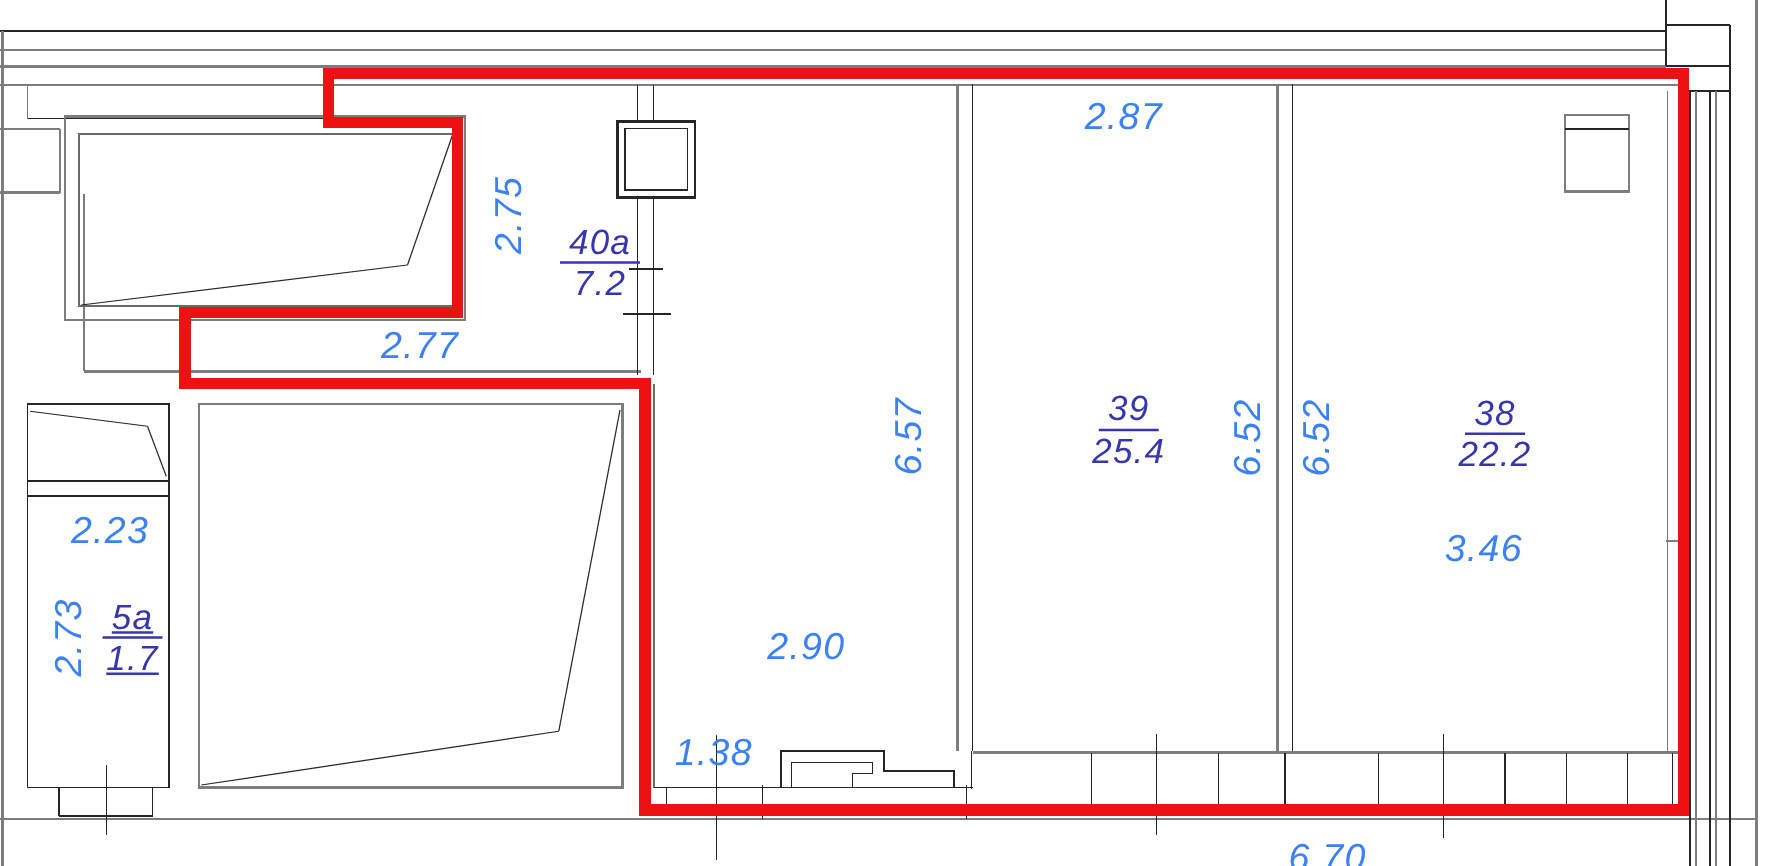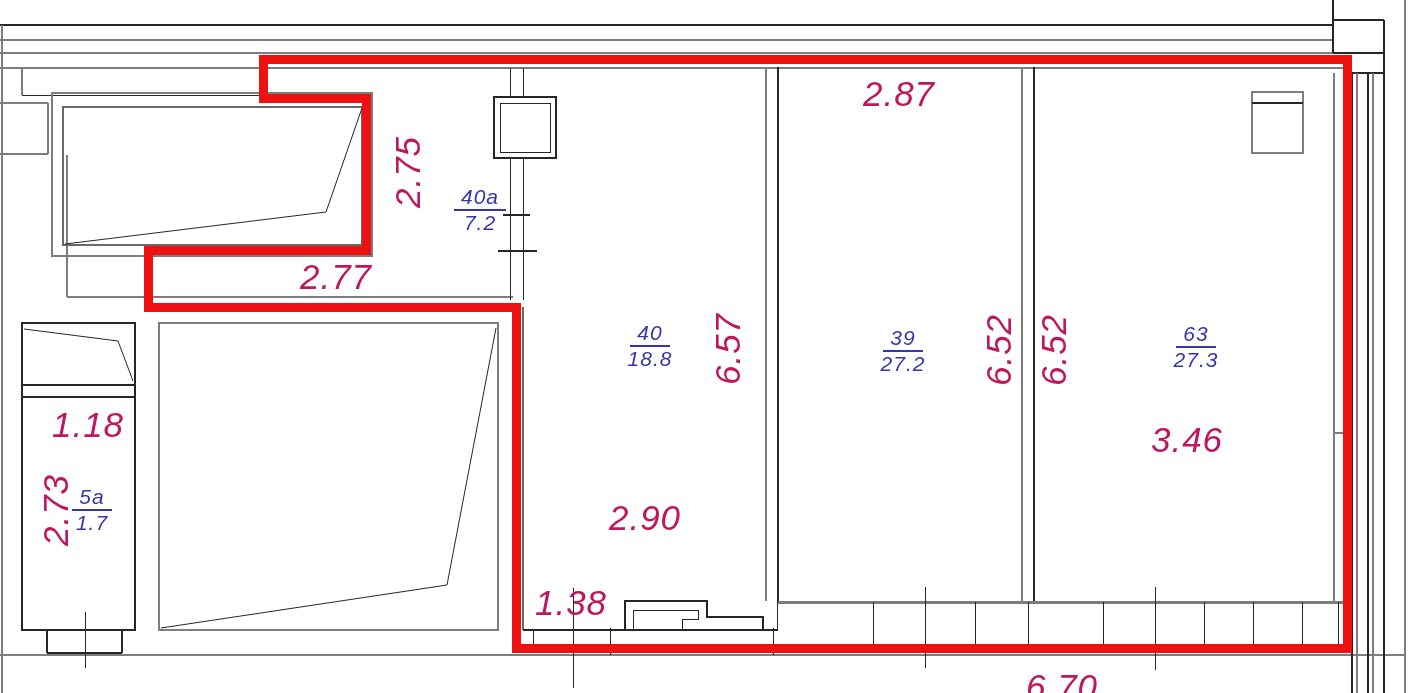--- a/index.html
+++ b/index.html
@@ -8,33 +8,33 @@
     width:1425px;height:693px;
     background:#ffffff;
     overflow:hidden;
     font-family:"Liberation Sans", sans-serif;
   }
   #linework{position:absolute;left:0;top:0;}
   .lbl{
     position:absolute;
     display:flex;align-items:center;justify-content:center;
     font-style:italic;
-    color:#be185d;
-    font-size:35px;
+    color:#3b82f6;
+    font-size:30px;
     letter-spacing:1px;
     white-space:nowrap;
     pointer-events:none;
   }
   .lbl.rot span{transform:rotate(-90deg);display:block;white-space:nowrap;}
   .room-label{
     position:absolute;
     display:flex;flex-direction:column;align-items:center;justify-content:center;
     font-style:italic;
     color:#3636ae;
-    font-size:21px;
+    font-size:28px;
     letter-spacing:1px;
     line-height:1.05;
     pointer-events:none;
   }
   .room-label .num{border-bottom:2px solid #3636ae;padding:0 7px 1px 7px;}
   .room-label .area{padding-top:1px;}
 </style>
 </head>
 <body>
 
@@ -181,33 +181,29 @@
       </g>
     </g>
 
     <path d="M263,59 H1347 V648 H516 V307 H148 V250 H366 V98 H263 Z" fill="none" stroke="#ee1111" stroke-width="9" stroke-linejoin="miter" shape-rendering="crispEdges"></path>
   </svg>
 
   <div class="room-label" style="left:440px;top:180px;width:80px;height:60px;">
     <span class="num">40a</span>
     <span class="area">7.2</span>
   </div>
-  <div class="room-label" style="left:610px;top:314px;width:80px;height:64px;">
-    <span class="num">40</span>
-    <span class="area">18.8</span>
-  </div>
   <div class="room-label" style="left:863px;top:311px;width:80px;height:64px;justify-content:flex-end;">
     <span class="num">39</span>
-    <span class="area">27.2</span>
+    <span class="area">25.4</span>
   </div>
   <div class="room-label" style="left:1153px;top:314px;width:86px;height:66px;">
-    <span class="num">63</span>
-    <span class="area">27.3</span>
-  </div>
-  <div class="room-label" style="left:60px;top:470px;width:64px;height:80px;">
+    <span class="num">38</span>
+    <span class="area">22.2</span>
+  </div>
+  <div class="room-label" style="left:74px;top:470px;width:64px;height:80px;text-decoration:underline;">
     <span class="num">5a</span>
     <span class="area">1.7</span>
   </div>
 
   <div class="lbl rot" style="left:378px;top:122px;width:60px;height:100px;">
     <span>2.75</span>
     </div>
 
   <div class="lbl" style="left:296px;top:258px;width:80px;height:38px;">
     <span>2.77</span>
@@ -235,21 +231,21 @@
 
   <div class="lbl" style="left:604px;top:498px;width:82px;height:40px;text-align:center;">
     <span>2.90</span>
     </div>
 
   <div class="lbl" style="left:534px;top:584px;width:74px;height:38px;">
     <span>1.38</span>
     </div>
 
   <div class="lbl" style="left:54px;top:404px;width:68px;height:42px;">
-    <span>1.18</span>
+    <span>2.23</span>
     </div>
 
   <div class="lbl rot" style="left:30px;top:462px;width:52px;height:96px;">
     <span>2.73</span>
     </div>
 
   <div class="lbl" style="left:1016px;top:655px;width:92px;height:28px;margin-top:18px;">
     <span>6.70</span>
     </div>
 

